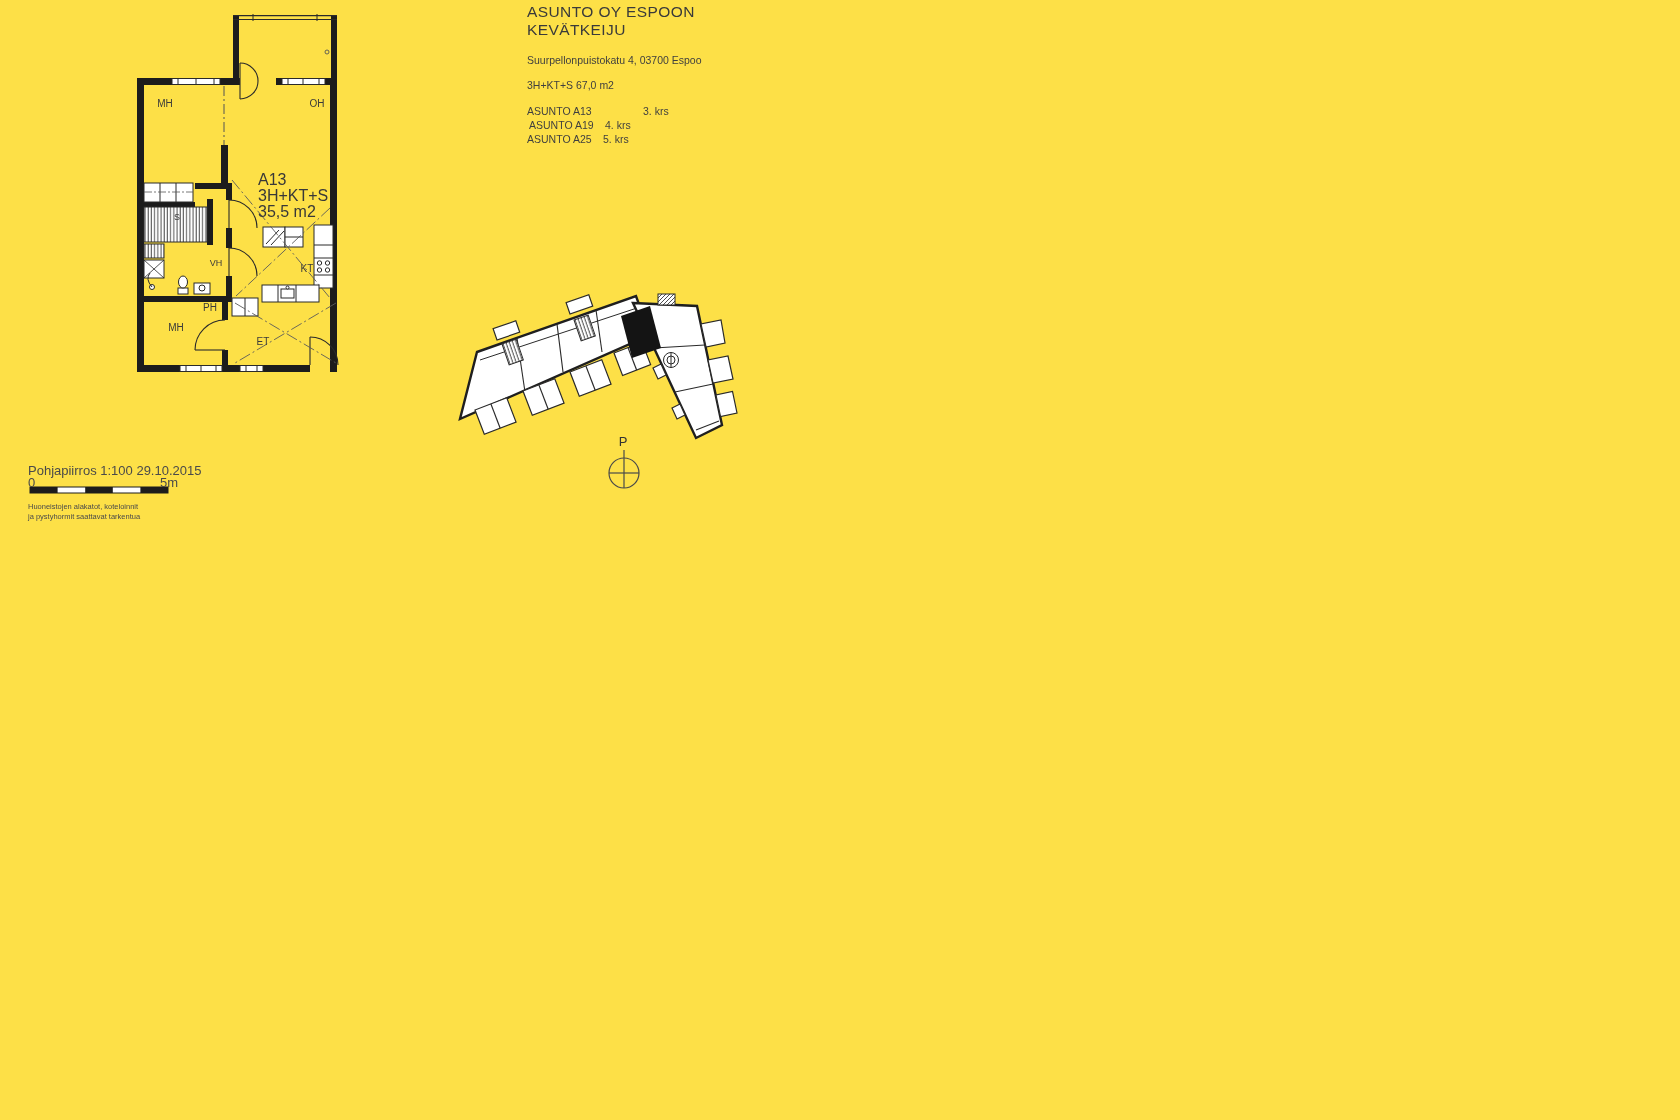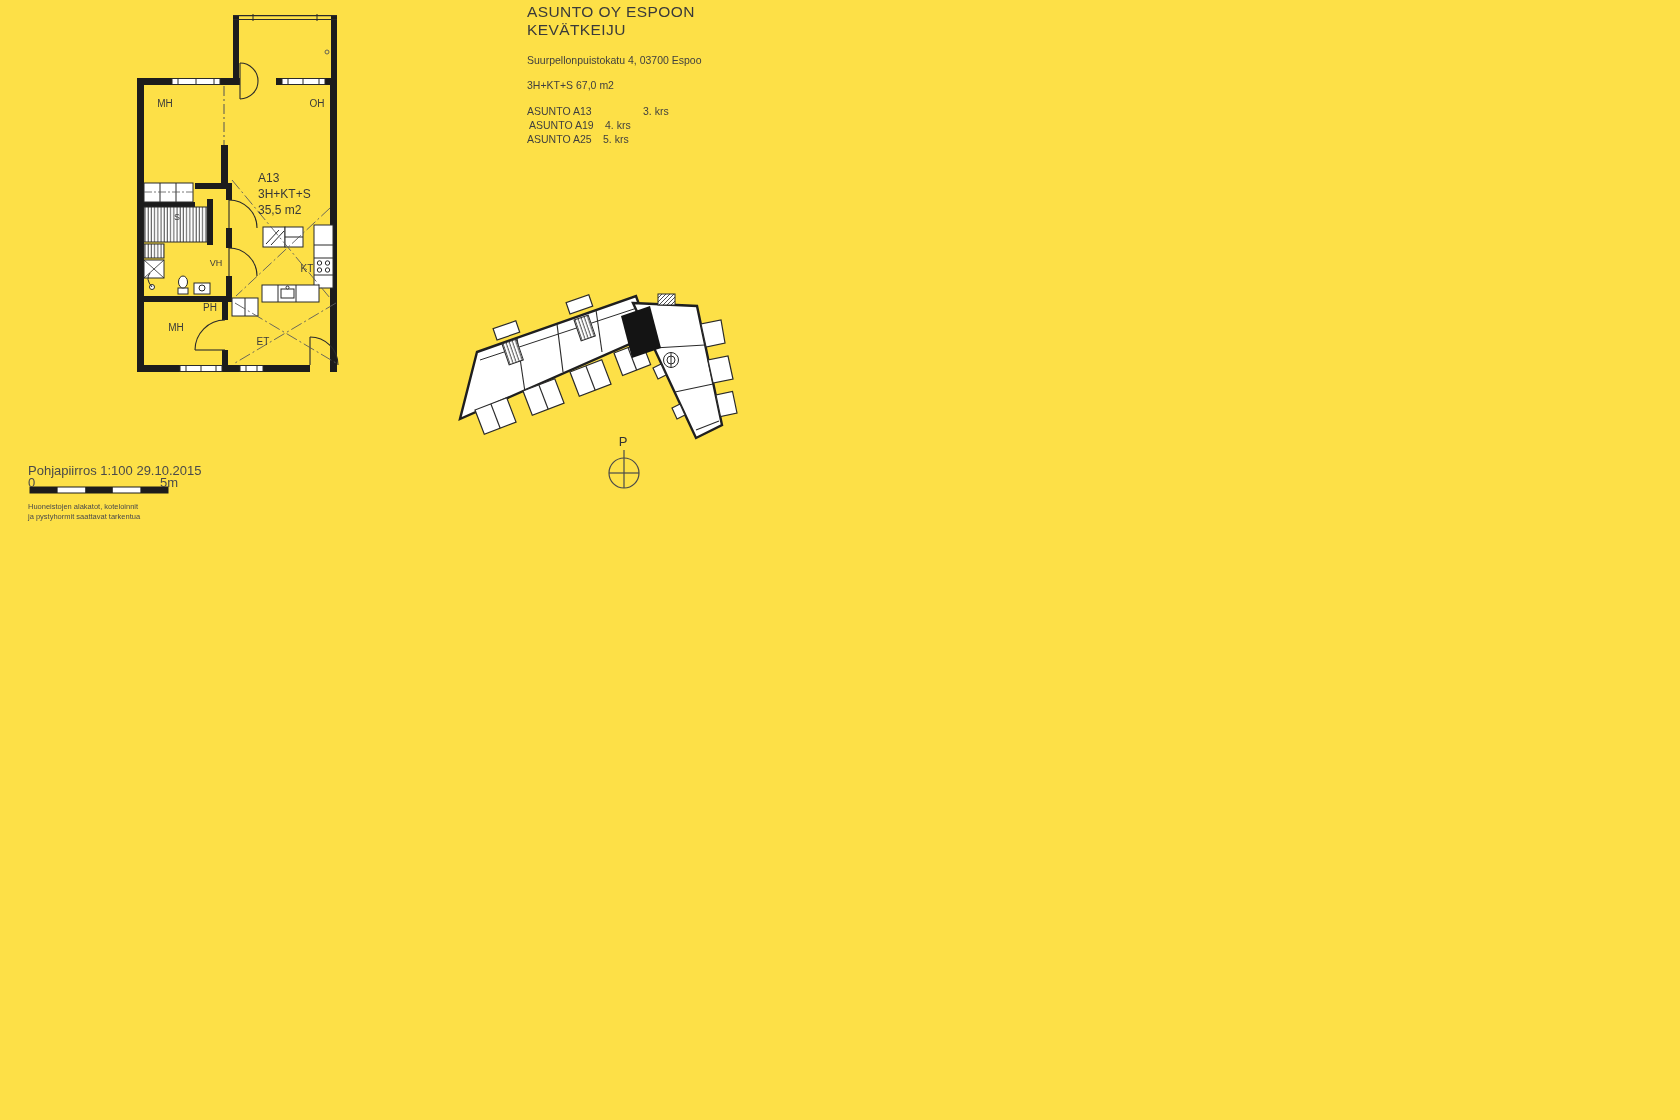--- a/index.html
+++ b/index.html
@@ -8,21 +8,21 @@
   svg{position:absolute;left:0;top:0;}
   .lbl{position:absolute;color:#3c3c3c;white-space:nowrap;line-height:1;}
   .ctr{transform:translate(-50%,-50%);}
   .title{font-size:15.5px;letter-spacing:0.4px;color:#3a3a3a;}
   .body-txt{font-size:10.5px;color:#3f3f3f;}
   .apt-row{position:absolute;display:flex;width:170px;}
   .apt-name{width:76px;font-size:10.5px;color:#3f3f3f;}
   .apt-floor{font-size:10.5px;color:#3f3f3f;}
   .room{font-size:10px;color:#3a3a3a;}
   .room-sm{font-size:9px;color:#3a3a3a;}
-  .anno{font-size:12px;color:#383838;}
+  .anno{font-size:16px;color:#383838;}
   .scale-txt{font-size:13px;color:#4a4a4a;}
   .note-txt{font-size:7.5px;color:#4a4a4a;}
   .north{font-size:13px;color:#333;}
 </style>
 </head>
 <body>
 
 <div class="page">
 
 <svg width="1680" height="1120" viewBox="0 0 1680 1120">

